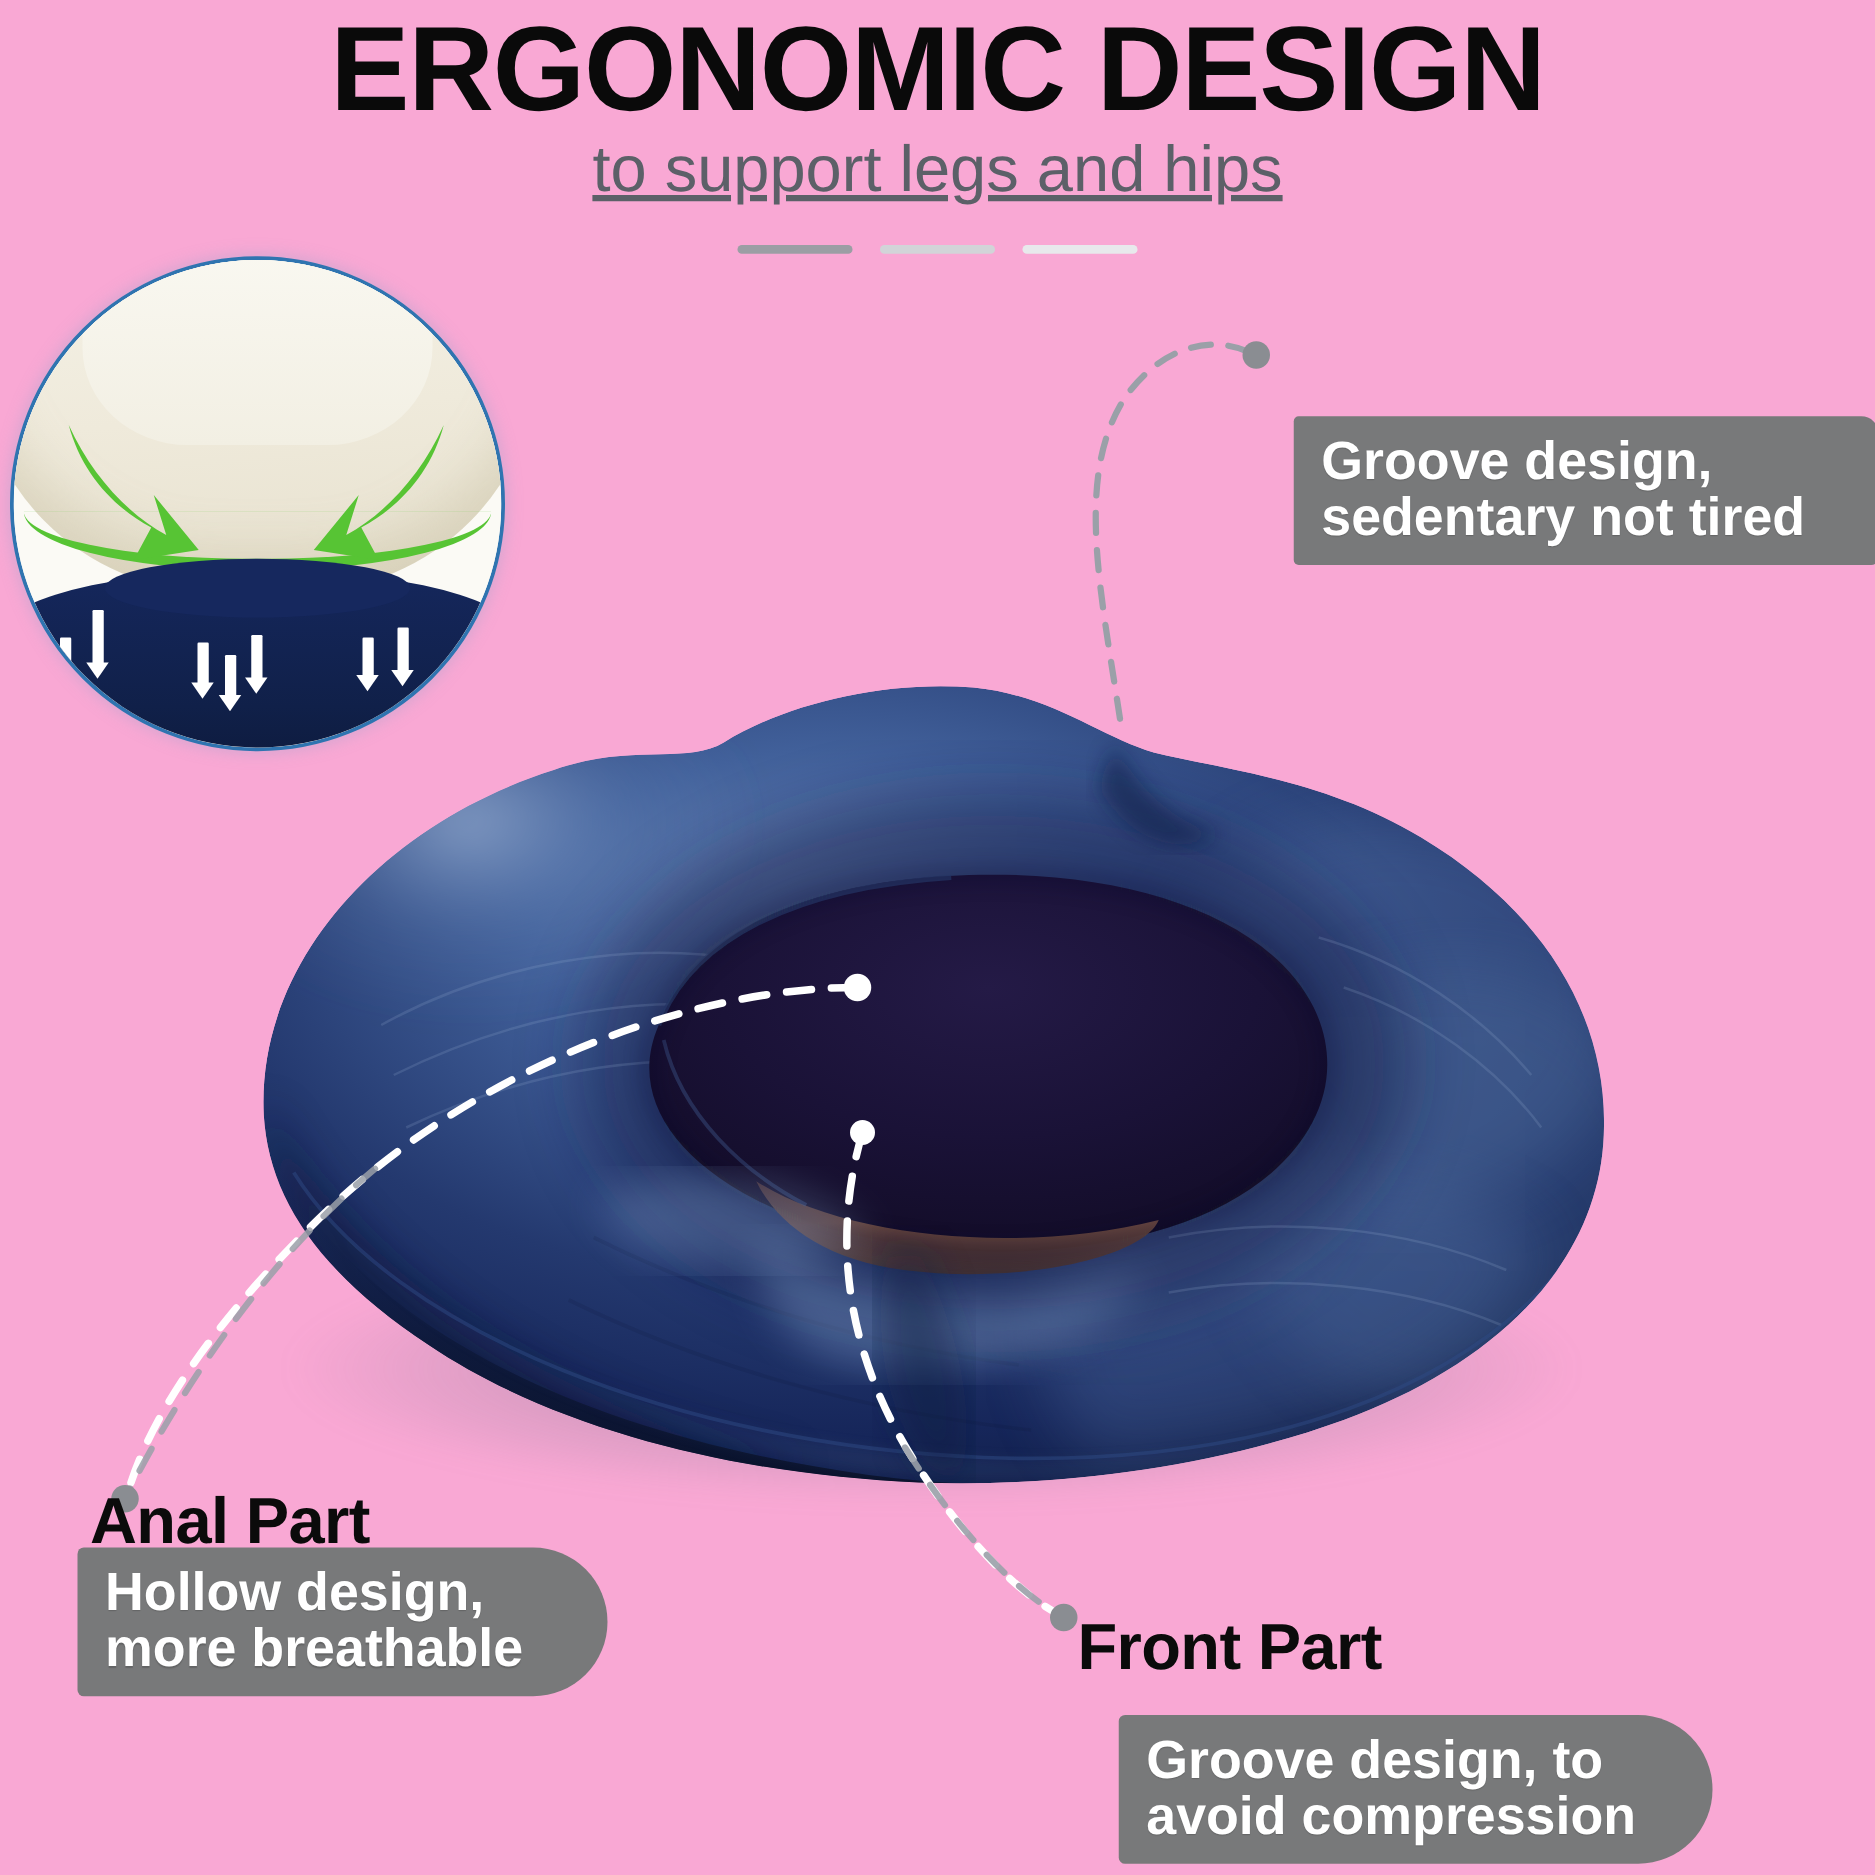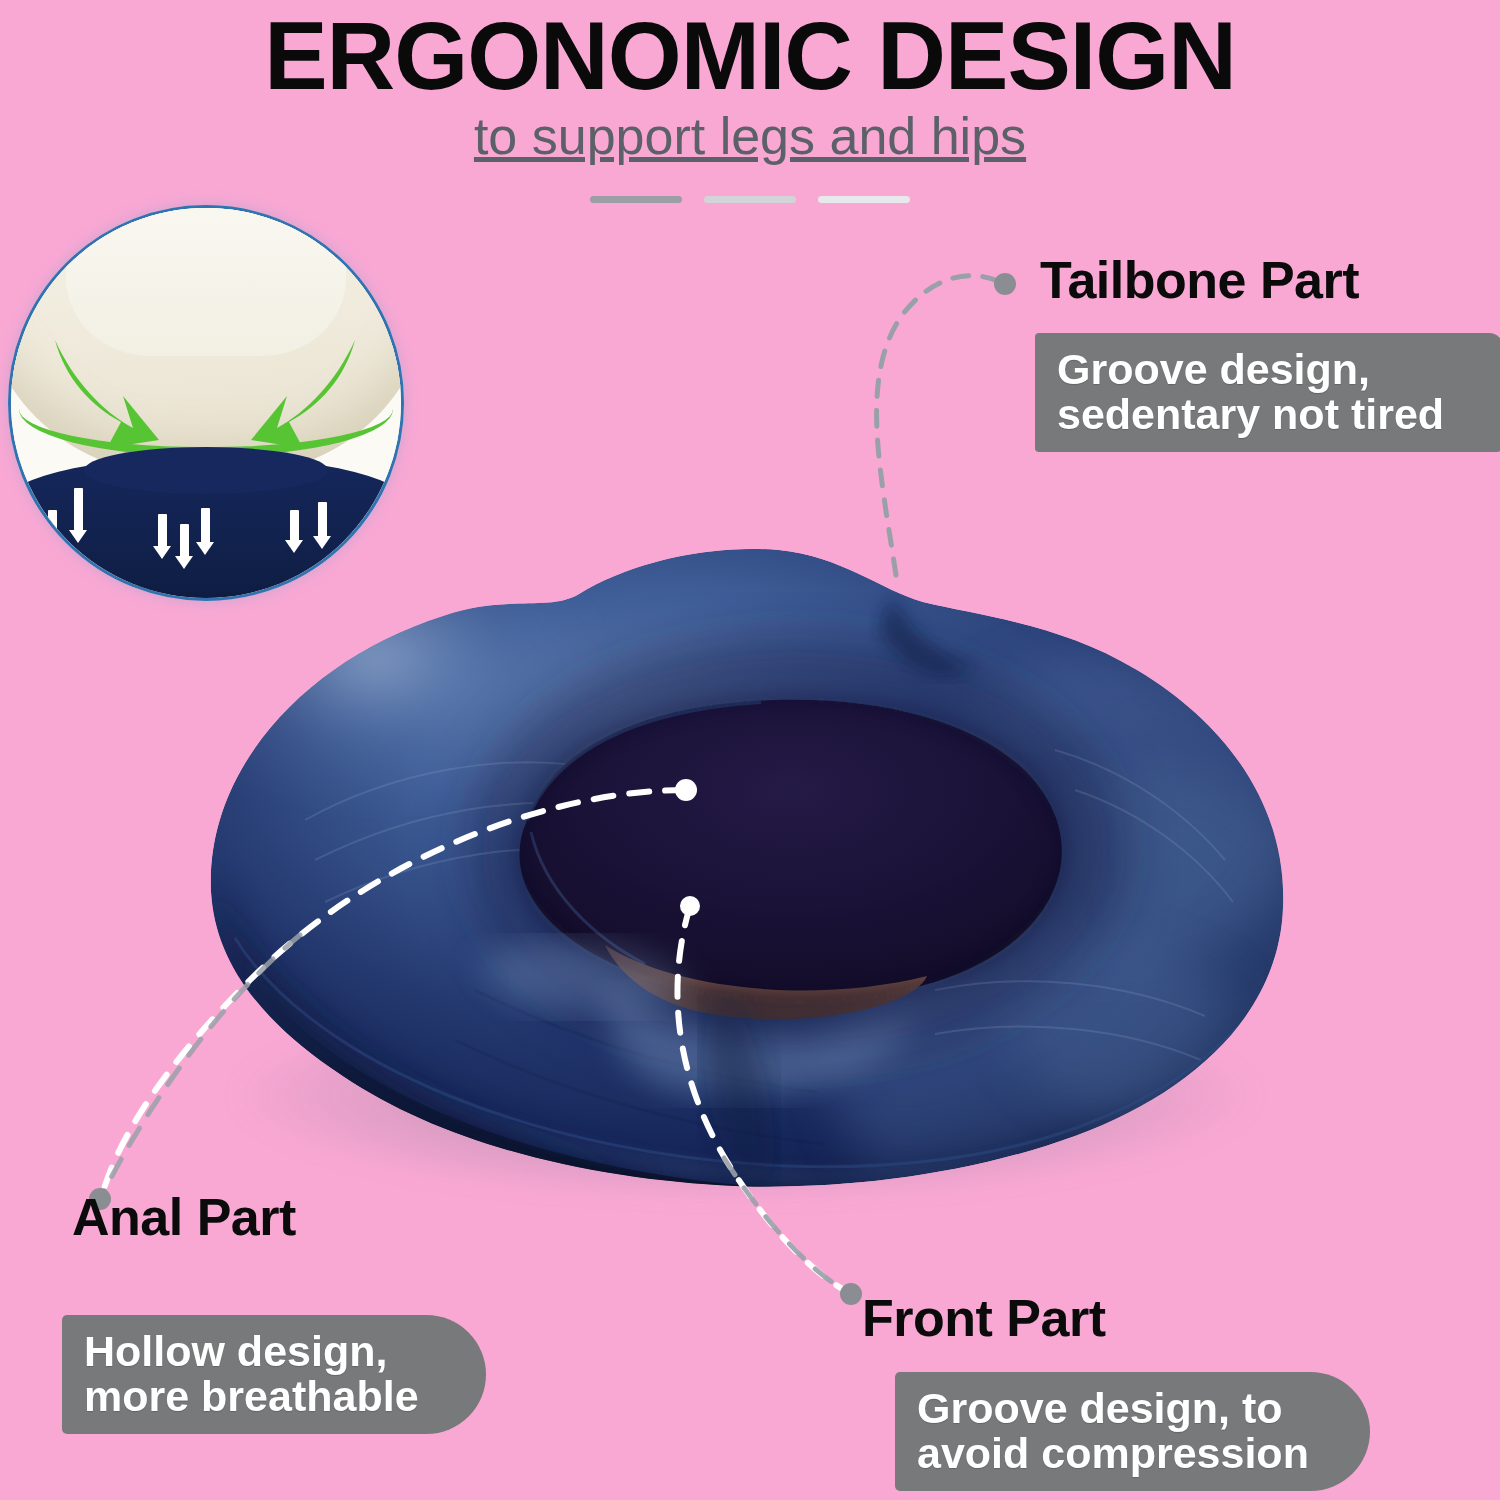--- a/index.html
+++ b/index.html
@@ -218,21 +218,21 @@
   .callout-box.soft {
     border-radius: 4px 14px 6px 4px;
   }
 
   
   #tailbone-title { left: 1040px; top: 250px; }
   #tailbone-box   { left: 1035px; top: 333px; width: 468px; }
 
   
   #anal-title { left: 72px; top: 1187px; }
-  #anal-box   { left: 62px; top: 1315px; width: 424px; }
+  #anal-box   { left: 62px; top: 1238px; width: 424px; }
 
   
   #front-title { left: 862px; top: 1288px; }
   #front-box   { left: 895px; top: 1372px; width: 475px; }
 </style>
 </head>
 <body>
 
 <div id="stage">
 
@@ -426,21 +426,20 @@
     <path d="M 300 935 C 210 1010, 140 1120, 102 1195" fill="none" stroke="#9aa0a8" stroke-width="5" stroke-dasharray="20 16" stroke-linecap="round" opacity="0.85"></path>
     <circle cx="686" cy="790" r="11" fill="#ffffff"></circle>
     <circle cx="100" cy="1199" r="11" fill="#8a8d92"></circle>
 
     <path d="M 690 906 C 668 980, 672 1070, 726 1160 C 780 1248, 828 1282, 848 1292" fill="none" stroke="#ffffff" stroke-width="6" stroke-dasharray="20 16" stroke-linecap="round"></path>
     <path d="M 724 1158 C 780 1246, 828 1282, 848 1292" fill="none" stroke="#9aa0a8" stroke-width="5" stroke-dasharray="20 16" stroke-linecap="round" opacity="0.9"></path>
     <circle cx="690" cy="906" r="10" fill="#ffffff"></circle>
     <circle cx="851" cy="1294" r="11" fill="#8a8d92"></circle>
   </svg>
 
-  <div id="tailbone-title" class="callout-title">Tailbone Part</div>
   <div id="tailbone-box" class="callout-box soft">Groove design,
 sedentary not tired</div>
 
   <div id="anal-title" class="callout-title">Anal Part</div>
   <div id="anal-box" class="callout-box rounded-right">Hollow design,
 more breathable</div>
 
   <div id="front-title" class="callout-title">Front Part</div>
   <div id="front-box" class="callout-box rounded-right">Groove design, to
 avoid compression</div>

